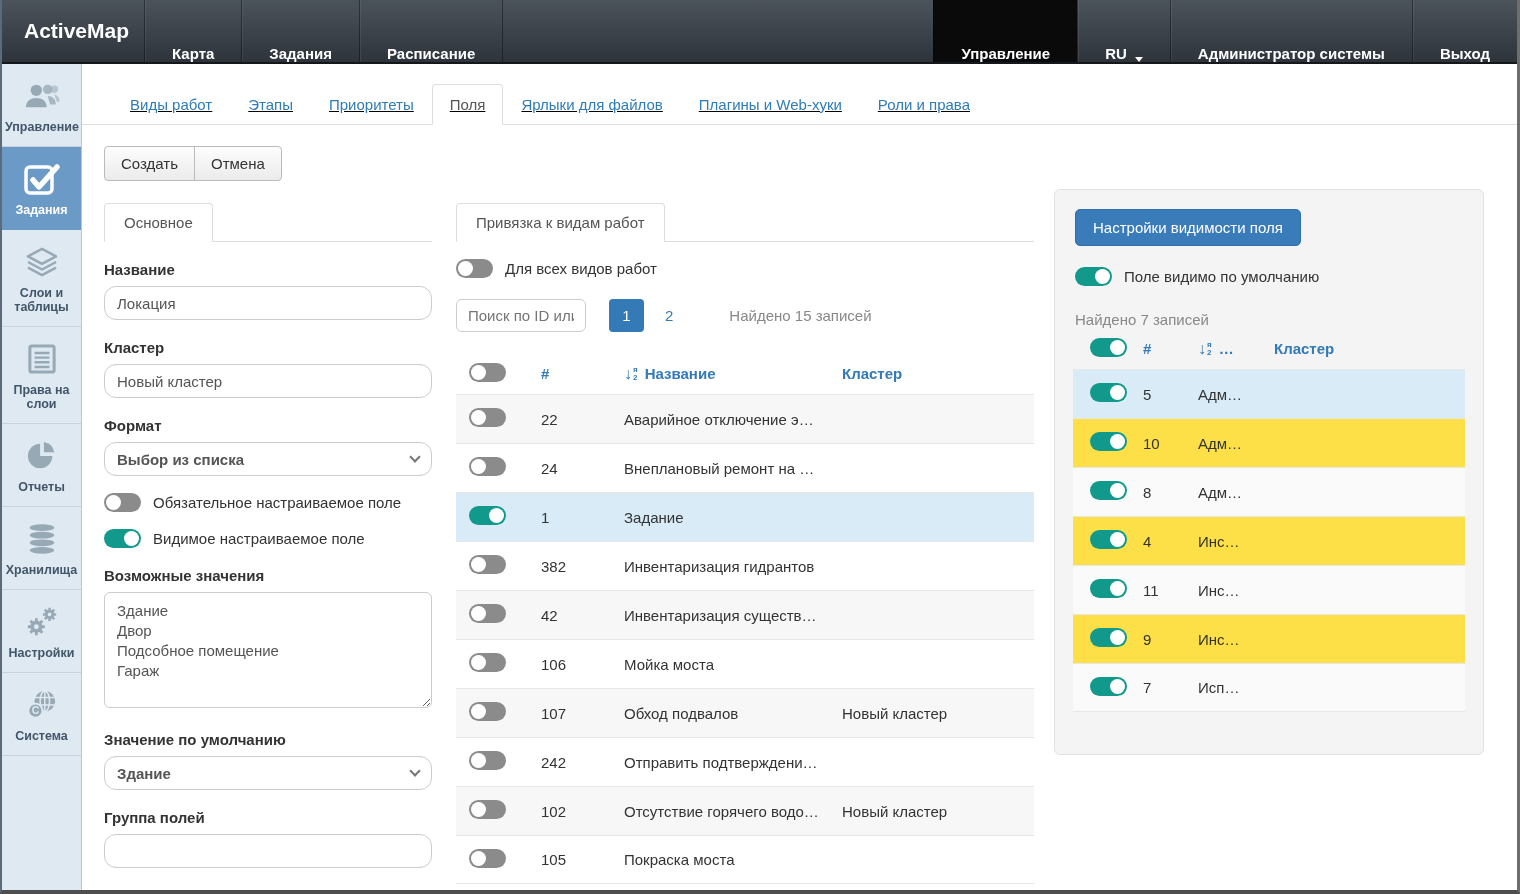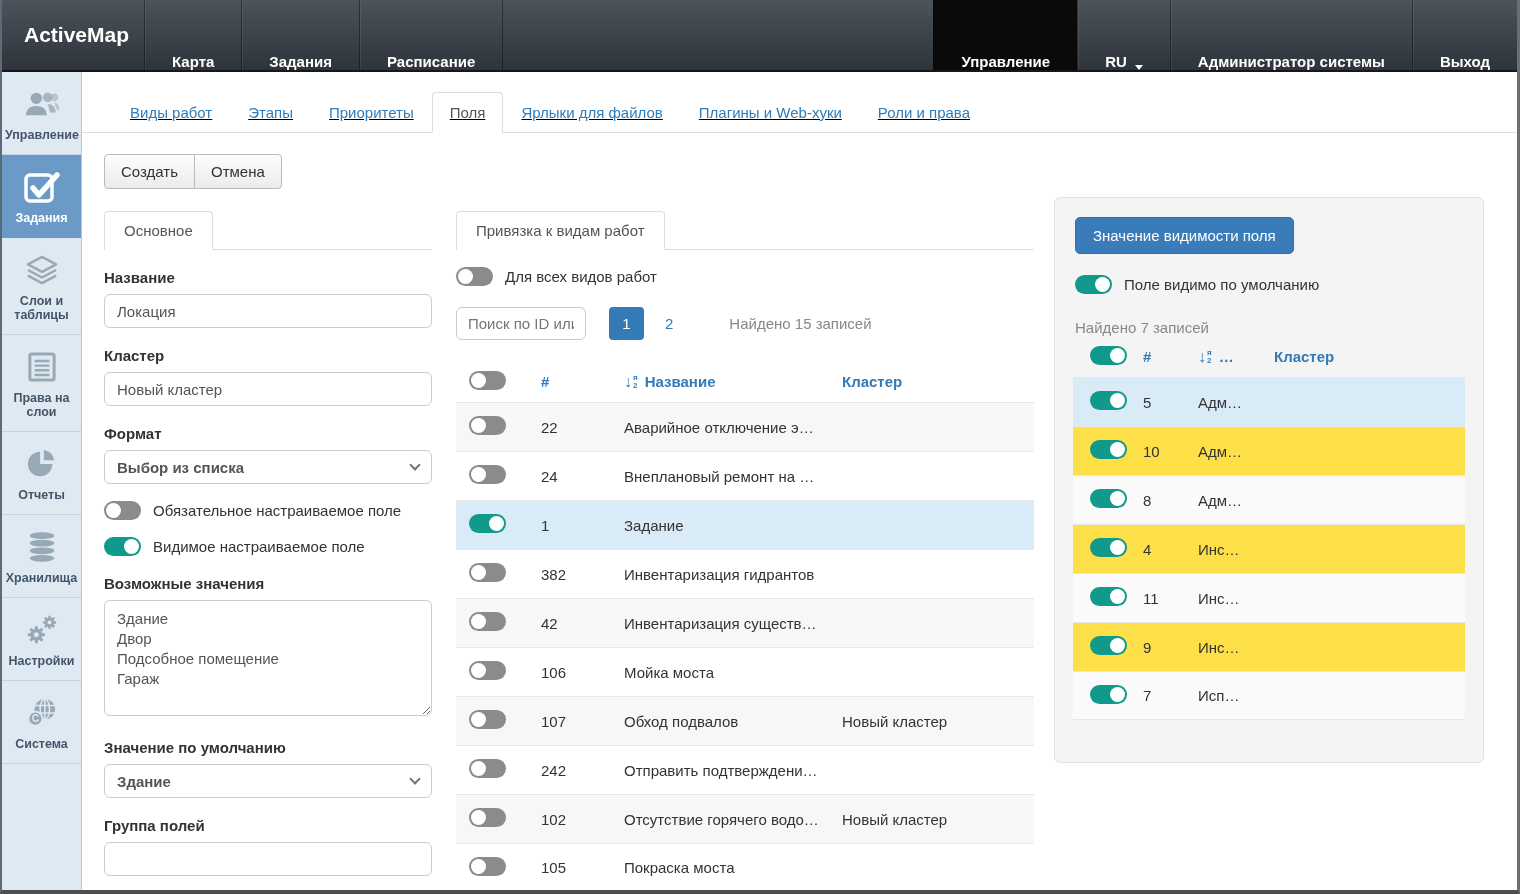--- a/index.html
+++ b/index.html
@@ -1,21 +1,21 @@
 <!DOCTYPE html>
 <html><head>
 <meta charset="utf-8">
 <style>
   * { box-sizing: border-box; margin: 0; padding: 0; }
   html,body { width: 1520px; height: 894px; font-family: "Liberation Sans", sans-serif; background:#fff; }
   .window { width:1520px; height:894px; display:flex; flex-direction:column; overflow:hidden;
             border-left:2px solid #5c6b7a; border-right:3px solid #6e6e6e; border-bottom:4px solid #4e4e4e; }
 
   
-  .topbar { height:72px; flex:none; display:flex; align-items:stretch; color:#fff;
+  .topbar { height:64px; flex:none; display:flex; align-items:stretch; color:#fff;
             background:linear-gradient(#4b535b,#2e343a); border-bottom:2px solid #15181b; }
   .logo { display:flex; align-items:center; padding:0 22px; width:142px; font-size:21px; font-weight:bold; cursor:pointer; }
   .topnav-left, .topnav-right { display:flex; align-items:stretch; }
   .topnav-right { margin-left:auto; }
   .top-item { display:flex; align-items:flex-end; padding:0 27px; font-size:15px; font-weight:bold; cursor:pointer;
               border-left:1px solid rgba(0,0,0,.38); box-shadow:inset 1px 0 0 rgba(255,255,255,.07); }
   .topnav-left .top-item:last-child { border-right:1px solid rgba(0,0,0,.38); }
   .top-item.active { background:#0a0a0a; box-shadow:none; }
   .caret { margin-left:8px; width:0; height:0; border-left:4px solid transparent; border-right:4px solid transparent; border-top:5px solid #fff; }
 
@@ -44,21 +44,21 @@
   .btn:last-child { border-radius:0 4px 4px 0; margin-left:-1px; }
 
   
   .columns { display:flex; align-items:flex-start; padding-left:22px; margin-top:22px; }
   .coltabs { display:flex; border-bottom:1px solid #ddd; }
   .coltab { padding:10px 19px; font-size:15px; color:#555; background:#fff; margin-bottom:-1px;
             border:1px solid #ddd; border-bottom-color:#fff; border-radius:4px 4px 0 0; cursor:pointer; }
 
   .form-col { width:328px; flex:none; }
   .flabel { font-weight:bold; font-size:15px; color:#333; margin:19px 0 8px; }
-  .finput, .fselect { width:100%; height:34px; border:1px solid #ccc; border-radius:6px; padding:0 12px;
+  .finput, .fselect { width:100%; height:34px; border:1px solid #ccc; border-radius:12px; padding:0 12px;
             font-size:15px; color:#555; background:#fff; font-family:inherit; }
   .finput::placeholder { color:#aaa; }
   .fselect { display:flex; align-items:center; justify-content:space-between; cursor:pointer;font-weight:bold; }
   .chev { width:8px; height:8px; border:solid #777; border-width:0 2px 2px 0; transform:rotate(45deg); margin-top:-4px; flex:none; }
   textarea.fvalues { width:100%; height:116px; border:1px solid #ccc; border-radius:6px; padding:8px 12px;
             font-size:15px; color:#555; line-height:20px; resize:both; font-family:inherit; }
   .toggle-row { display:flex; align-items:center; margin-top:17px; }
   .toggle-row .tlabel { margin-left:12px; font-size:15px; color:#333; }
 
   
@@ -395,21 +395,21 @@
               <div class="trow">
                 <span class="col-toggle"><span class="toggle off"><span class="knob"></span></span></span>
                 <span class="col-id">105</span>
                 <span class="col-name">Покраска моста</span>
                 <span class="col-cluster"></span>
               </div>
             </div>
         </section>
 
         <section class="vis-card">
-          <button class="vbtn">Значение видимости поля</button>
+          <button class="vbtn">Настройки видимости поля</button>
 
           <div class="toggle-row">
             <div class="toggle">
                 <span class="knob"></span>
               </div>
             <span class="tlabel">Поле видимо по умолчанию</span>
           </div>
 
           <div class="vfound">Найдено 7 записей</div>
 

